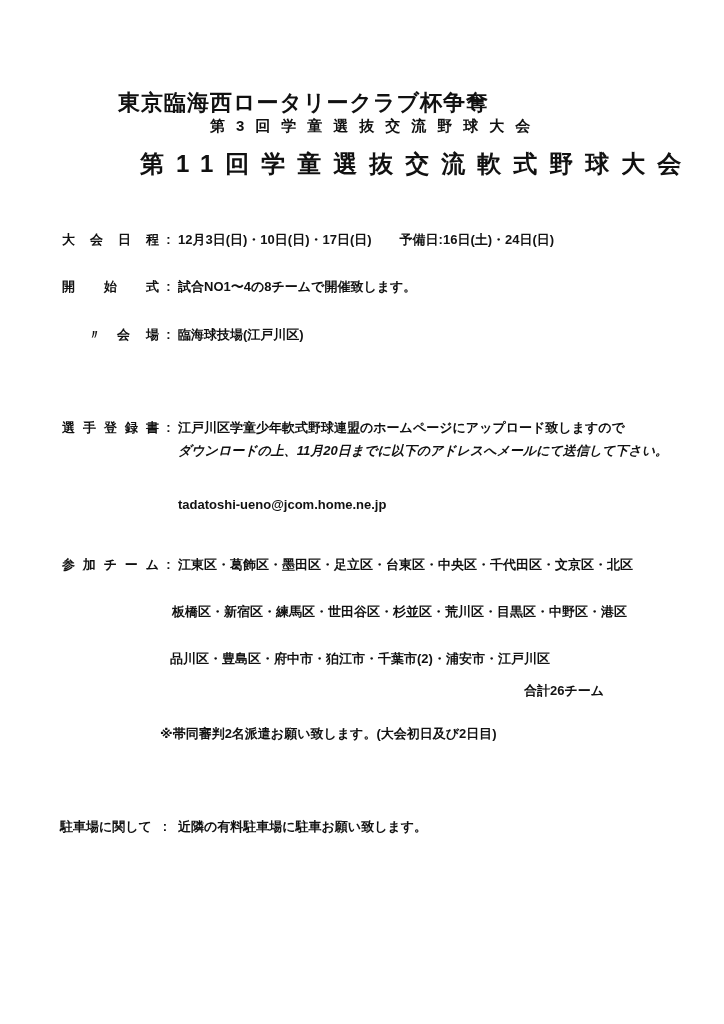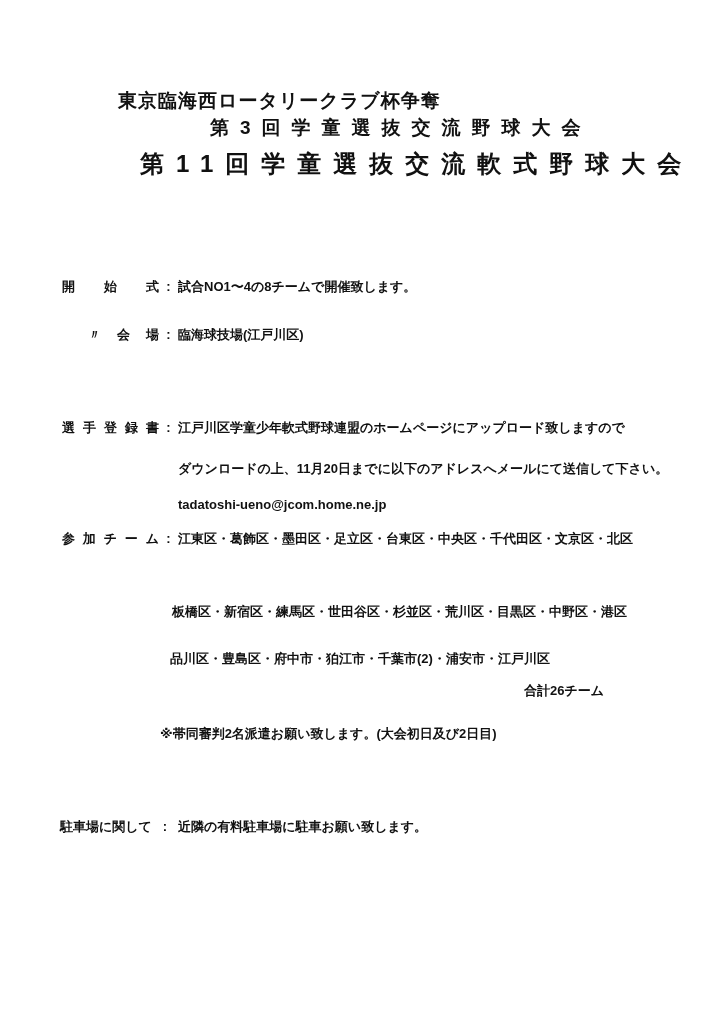--- a/index.html
+++ b/index.html
@@ -7,22 +7,22 @@
     position:relative;
     width:724px; height:1024px;
     margin:0 auto;
     background:#ffffff;
     color:#111111;
     font-family:"Liberation Sans","DejaVu Sans",sans-serif;
     font-weight:bold;
     overflow:hidden;
   }
   .row { position:absolute; white-space:nowrap; line-height:1.15; font-size:13px; }
-  .t1 { top:90px;  left:118px; font-size:19px; letter-spacing:1px;text-align:right; }
-  .t2 { top:117px; left:210px; font-size:19px; letter-spacing:11px; }
+  .t1 { top:90px;  left:118px; font-size:22px; letter-spacing:1px;text-align:right; }
+  .t2 { top:117px; left:210px; font-size:15px; letter-spacing:11px; }
   .t3 { top:150px; left:140px; font-size:24px; letter-spacing:12px; }
 
   .lbl {
     display:inline-block; width:97px;
     text-align:justify; text-align-last:justify;
     vertical-align:top;
   }
   .lbl-venue {
     display:inline-block; width:71px; margin-left:26px;
     text-align:justify; text-align-last:justify;
@@ -31,39 +31,42 @@
   .lbl-plain { display:inline-block; vertical-align:top; }
   .colon { display:inline-block; width:19px; text-align:center; vertical-align:top; }
   .colon-sm { display:inline-block; width:26px; text-align:center; vertical-align:top; }
   .reserve { margin-left:28px; }
 
   .r1  { top:233px; left:62px; }
   .r2  { top:280px; left:62px; }
   .r3  { top:328px; left:62px; }
   .r4  { top:375px; left:62px; }
   .r5  { top:421px; left:62px; }
-  .r6  { top:462px; left:178px; }
+  .r6  { top:444px; left:178px;font-style:italic; }
   .r7  { top:498px; left:178px; }
-  .r8  { top:532px; left:62px; }
+  .r8  { top:558px; left:62px; }
   .r9  { top:605px; left:172px; }
   .r10 { top:652px; left:170px; }
   .r11 { top:684px; left:524px; }
   .r12 { top:727px; left:160px; }
   .r13 { top:773px; left:175px; }
   .r14 { top:820px; left:60px; }
 </style>
 </head>
 <body>
 
 <div class="page">
 
   <div class="row t1">東京臨海西ロータリークラブ杯争奪</div>
   <div class="row t2">第3回学童選抜交流野球大会</div>
   <div class="row t3">第11回学童選抜交流軟式野球大会</div>
 
+  <div class="row r1">
+    <span class="lbl">大会日程</span><span class="colon">:</span><span>12月3日(日)・10日(日)・17日(日)</span><span class="reserve">予備日:16日(土)・24日(日)</span>
+  </div>
 
   <div class="row r2">
     <span class="lbl">開始式</span><span class="colon">:</span><span>試合NO1〜4の8チームで開催致します。</span>
   </div>
 
   <div class="row r3">
     <span class="lbl-venue">〃会場</span><span class="colon">:</span><span>臨海球技場(江戸川区)</span>
   </div>
 
 

